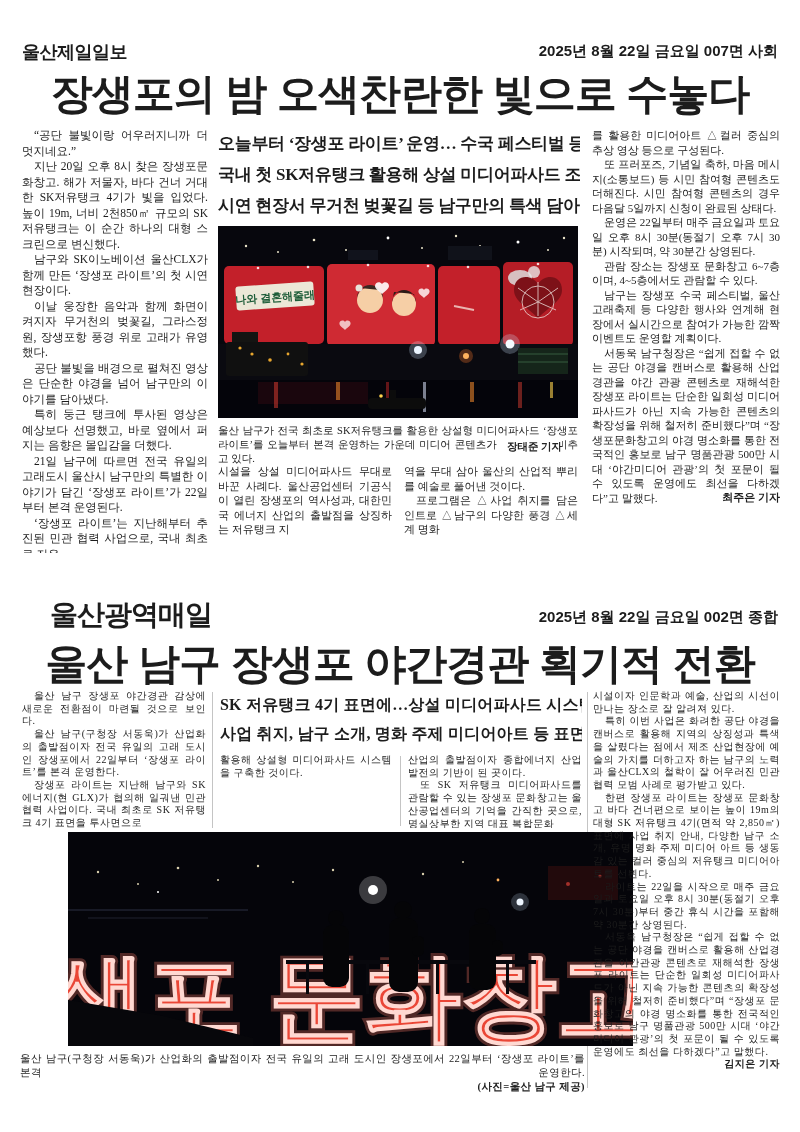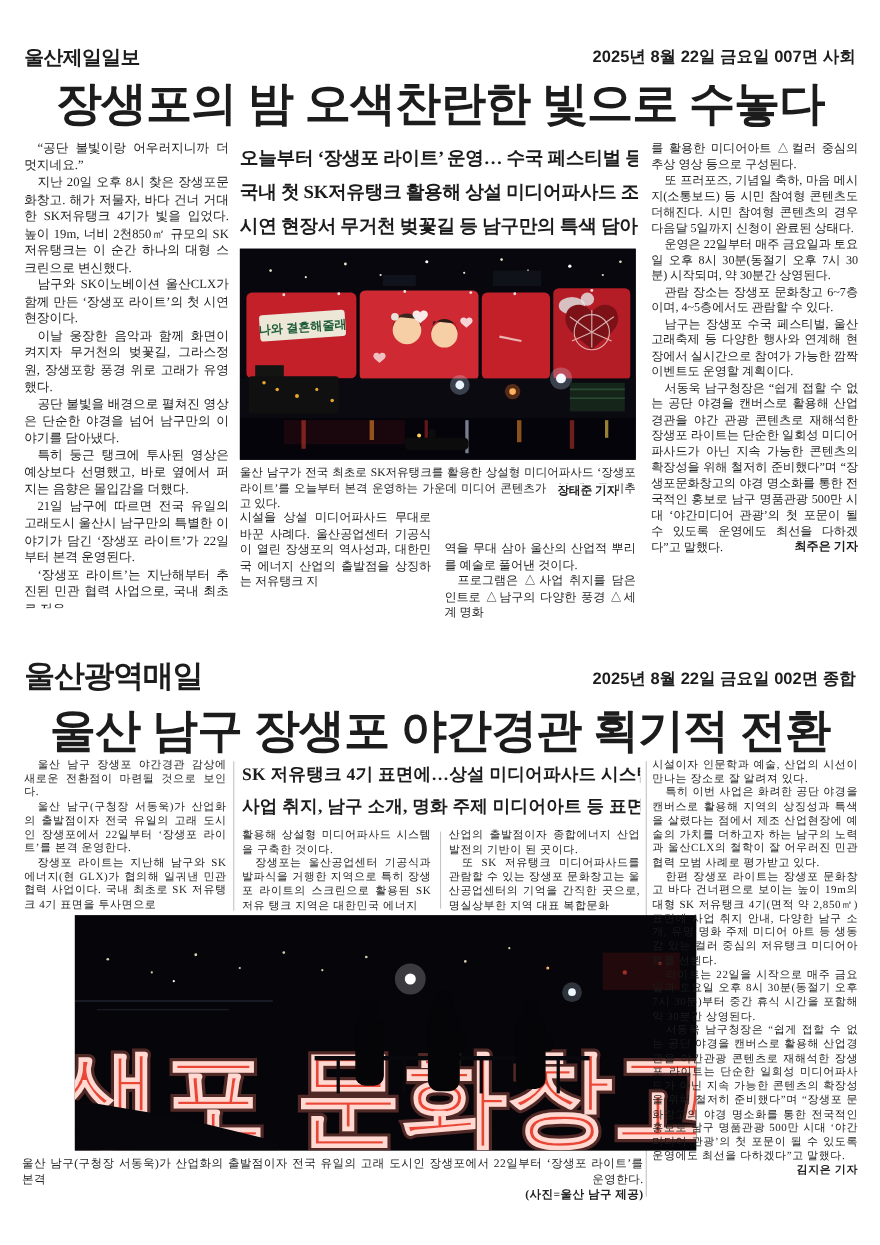--- a/index.html
+++ b/index.html
@@ -6,21 +6,21 @@
   .page {
     position:relative; width:800px; height:1132px; margin:0 auto;
     background:#ffffff; overflow:hidden; color:#1c1c1c;
     font-family:"Liberation Serif", serif;
   }
   .abs { position:absolute; }
 
   
   .masthead { font-family:"Liberation Sans", sans-serif; font-weight:900; white-space:nowrap; }
   .masthead-top { font-size:18px; letter-spacing:-0.5px; }
-  .masthead-bottom { font-size:28px; letter-spacing:-1px; }
+  .masthead-bottom { font-size:28px; letter-spacing:-1px;margin-left:28px; }
   .dateline { font-family:"Liberation Sans", sans-serif; font-weight:700; font-size:15px; white-space:nowrap; }
   .headline {
     font-family:"Liberation Sans", sans-serif; font-weight:900; font-size:42px;
     letter-spacing:-1px; text-align:center; width:100%; white-space:nowrap;
   }
 
   
   .col { position:absolute; overflow:hidden; }
   .col p { margin:0; text-indent:12px; text-align:justify; word-break:break-all; }
   .col p.cont { text-indent:0; }
@@ -184,21 +184,21 @@
   </div>
 
   <div class="abs caption" style="left:218px; top:424px; width:360px; height:30px;">
     <span>울산 남구가 전국 최초로 SK저유탱크를 활용한 상설형 미디어파사드 ‘장생포 라이트’를 오늘부터 본격 운영하는 가운데 미디어 콘텐츠가 저유탱크를 비추고 있다.</span>
     <span class="credit">장태준 기자</span>
   </div>
 
   <div class="col top-body-tight" style="left:218px; top:464px; width:174px; height:80px;">
     <p class="cont">시설을 상설 미디어파사드 무대로 바꾼 사례다. 울산공업센터 기공식이 열린 장생포의 역사성과, 대한민국 에너지 산업의 출발점을 상징하는 저유탱크 지</p>
   </div>
-  <div class="col top-body-tight" style="left:404px; top:492px; width:174px; height:90px;">
+  <div class="col top-body-tight" style="left:404px; top:464px; width:174px; height:90px;">
     <p class="cont">역을 무대 삼아 울산의 산업적 뿌리를 예술로 풀어낸 것이다.</p>
     <p>프로그램은 △사업 취지를 담은 인트로 △남구의 다양한 풍경 △세계 명화</p>
   </div>
 
   <div class="col top-body-tight" style="left:592px; top:128px; width:188px; height:440px;">
     <p class="cont">를 활용한 미디어아트 △컬러 중심의 추상 영상 등으로 구성된다.</p>
     <p>또 프러포즈, 기념일 축하, 마음 메시지(소통보드) 등 시민 참여형 콘텐츠도 더해진다. 시민 참여형 콘텐츠의 경우 다음달 5일까지 신청이 완료된 상태다.</p>
     <p>운영은 22일부터 매주 금요일과 토요일 오후 8시 30분(동절기 오후 7시 30분) 시작되며, 약 30분간 상영된다.</p>
     <p>관람 장소는 장생포 문화창고 6~7층이며, 4~5층에서도 관람할 수 있다.</p>
     <p>남구는 장생포 수국 페스티벌, 울산고래축제 등 다양한 행사와 연계해 현장에서 실시간으로 참여가 가능한 깜짝 이벤트도 운영할 계획이다.</p>
@@ -220,21 +220,20 @@
     <p>장생포 라이트는 지난해 남구와 SK에너지(현 GLX)가 협의해 일궈낸 민관 협력 사업이다. 국내 최초로 SK 저유탱크 4기 표면을 투사면으로</p>
   </div>
 
   <div class="abs subhead-bottom" style="left:220px; top:690px; width:362px;">
     <div>SK 저유탱크 4기 표면에…상설 미디어파사드 시스템 구축</div>
     <div>사업 취지, 남구 소개, 명화 주제 미디어아트 등 표면 투사</div>
   </div>
 
   <div class="col bottom-body" style="left:220px; top:754px; width:172px; height:74px;">
     <p class="cont">활용해 상설형 미디어파사드 시스템을 구축한 것이다.</p>
-    <p>장생포는 울산공업센터 기공식과 발파식을 거행한 지역으로 특히 장생포 라이트의 스크린으로 활용된 SK 저유 탱크 지역은 대한민국 에너지</p>
   </div>
   <div class="col bottom-body" style="left:408px; top:754px; width:174px; height:74px;">
     <p class="cont">산업의 출발점이자 종합에너지 산업 발전의 기반이 된 곳이다.</p>
     <p>또 SK 저유탱크 미디어파사드를 관람할 수 있는 장생포 문화창고는 울산공업센터의 기억을 간직한 곳으로, 명실상부한 지역 대표 복합문화</p>
   </div>
 
   <div class="photo-frame" style="left:20px; top:832px; width:565px; height:214px;margin-left:48px;">
     <svg viewBox="0 0 565 214" width="565" height="214">
       <rect width="565" height="214" fill="#05050a"></rect>
 

